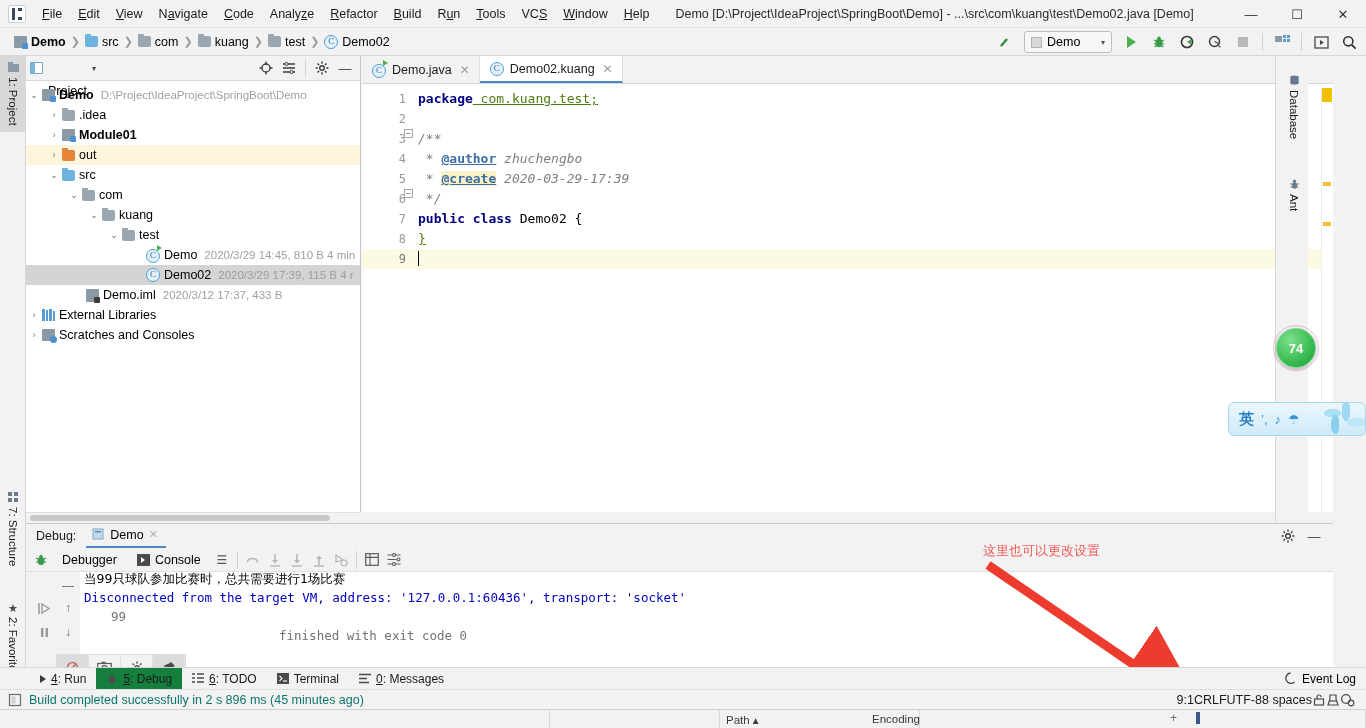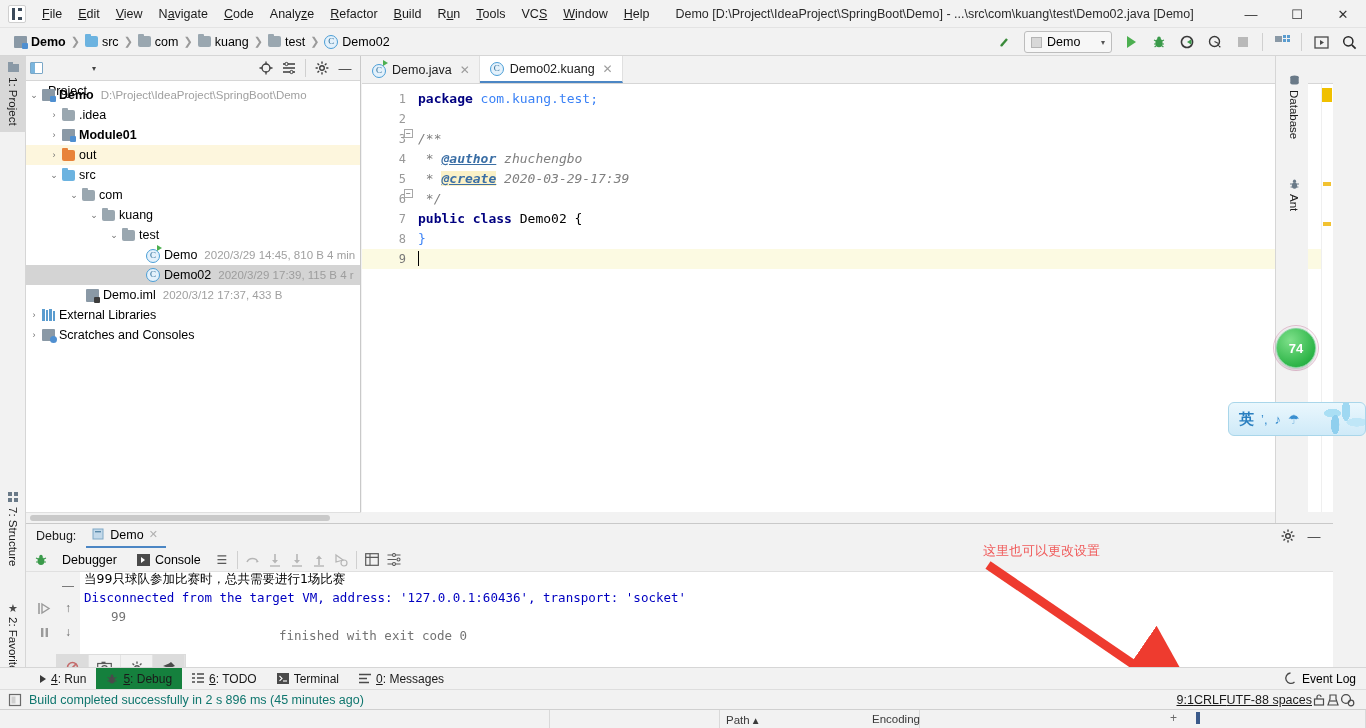--- a/index.html
+++ b/index.html
@@ -236,23 +236,23 @@
     font-size: 8px; line-height: 7px; text-align: center;
   }
   .codetext {
     flex: 1; padding-top: 5px; position: relative;
     font-family: "DejaVu Sans Mono", monospace; font-size: 13px;
   }
   .cline { height: 20px; line-height: 20px; padding-left: 4px; white-space: pre; }
   .cline.cur { background: #fcfae2; }
   .kw { color: #000080; font-weight: bold; }
   .cmt { color: #808080; font-style: italic; }
-  .tagdoc { color: #3a6ea5; font-style: italic; text-decoration: underline; font-weight: bold; }
+  .tagdoc { color: #3a6ea5; text-decoration: underline; font-weight: bold; }
   .tagdoc.hl { background: #fbf1c7; }
-  .plain { color: #3b82f6; }
+  .plain { color: #4d7c0f; text-decoration: underline; }
   .ident { color: #000; }
   .caret {
     display: inline-block; width: 1px; height: 15px; background: #000;
     vertical-align: -3px;
   }
   .ed-rscroll {
     position: absolute; right: 0; top: 0; width: 12px; height: 438px;
     background: #fff; border-left: 1px solid #efefef;
   }
   .marker { position: absolute; right: 2px; width: 8px; height: 4px; }
@@ -385,21 +385,21 @@
 
   
   .statusbar {
     position: absolute; bottom: 19px; left: 0; width: 1366px; height: 20px;
     background: #f2f2f2; border-top: 1px solid #dedede;
     display: flex; align-items: center; padding: 0 8px;
   }
   .status-msg { font-size: 12.5px; color: #0f766e; margin-left: 7px; }
   .status-right {
     margin-left: auto; display: flex; align-items: center; 
-    font-size: 12.5px; color: #1a1a1a; padding-right: 4px; text-decoration: underline;
+    font-size: 12.5px; color: #1a1a1a; padding-right: 4px;
   }
   .sb-icon { width: 14px; height: 14px; display: inline-block; }
 
   
   .osbar {
     position: absolute; bottom: 0; left: 0; width: 1366px; height: 19px;
     background: #f2f2f2; border-top: 1px solid #d0d0d0;
   }
   .osbar .seg {
     position: absolute; top: 0; height: 19px; border-right: 1px solid #d9d9d9;

